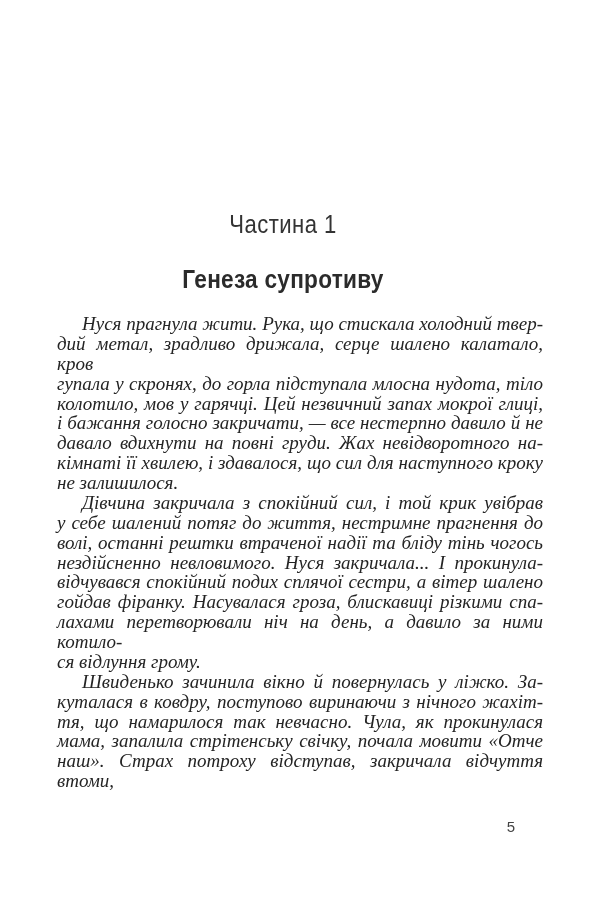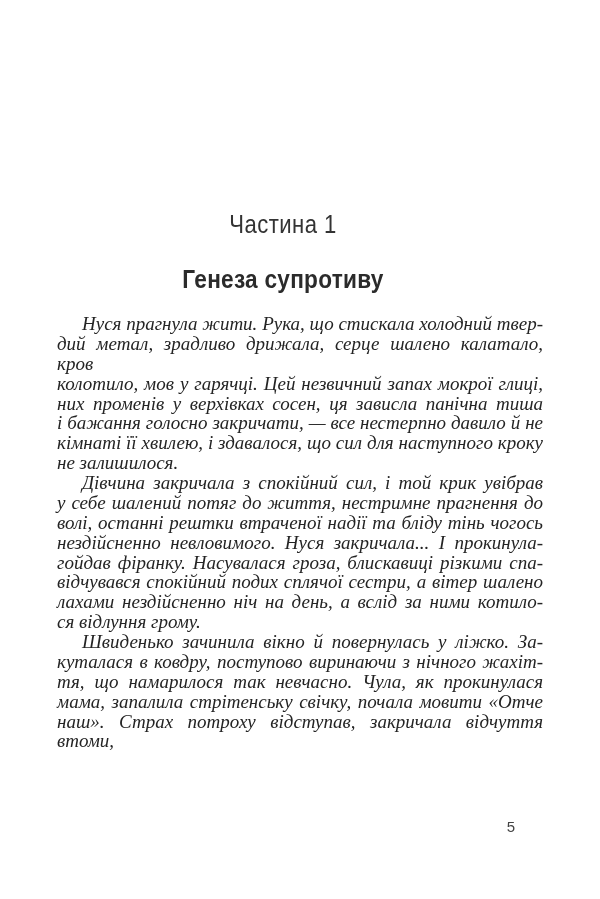--- a/index.html
+++ b/index.html
@@ -73,34 +73,35 @@
 </head>
 <body>
 
 <div class="page">
   <div class="part-heading">Частина 1</div>
   <div class="chapter-title">Генеза супротиву</div>
   <div class="body-text">
       <div class="paragraph">
         <span class="text-line">Нуся прагнула жити. Рука, що стискала холодний твер-</span>
         <span class="text-line">дий метал, зрадливо дрижала, серце шалено калатало, кров</span>
+        <span class="text-line">гупала у скронях, до горла підступала млосна нудота, тіло</span>
         <span class="text-line">колотило, мов у гарячці. Цей незвичний запах мокрої глиці,</span>
-        <span class="text-line">них променів у верхівках сосен, ця зависла панічна тиша</span>
         <span class="text-line">і бажання голосно закричати, — все нестерпно давило й не</span>
+        <span class="text-line">давало вдихнути на повні груди. Жах невідворотного на-</span>
         <span class="text-line">кімнаті її хвилею, і здавалося, що сил для наступного кроку</span>
         <span class="text-line last-line">не залишилося.</span>
       </div>
       <div class="paragraph">
         <span class="text-line">Дівчина закричала з спокійний сил, і той крик увібрав</span>
         <span class="text-line">у себе шалений потяг до життя, нестримне прагнення до</span>
         <span class="text-line">волі, останні рештки втраченої надії та бліду тінь чогось</span>
         <span class="text-line">нездійсненно невловимого. Нуся закричала... І прокинула-</span>
+        <span class="text-line">відчувався спокійний подих сплячої сестри, а вітер шалено</span>
         <span class="text-line">гойдав фіранку. Насувалася гроза, блискавиці різкими спа-</span>
-        <span class="text-line">відчувався спокійний подих сплячої сестри, а вітер шалено</span>
-        <span class="text-line">лахами нездійсненно ніч на день, а вслід за ними котило-</span>
+        <span class="text-line">лахами перетворювали ніч на день, а давило за ними котило-</span>
         <span class="text-line last-line">ся відлуння грому.</span>
       </div>
       <div class="paragraph">
         <span class="text-line">Швиденько зачинила вікно й повернулась у ліжко. За-</span>
         <span class="text-line">куталася в ковдру, поступово виринаючи з нічного жахіт-</span>
         <span class="text-line">тя, що намарилося так невчасно. Чула, як прокинулася</span>
         <span class="text-line">мама, запалила стрітенську свічку, почала мовити «Отче</span>
         <span class="text-line last-line">наш». Страх потроху відступав, закричала відчуття втоми,</span>
       </div>
     </div>

